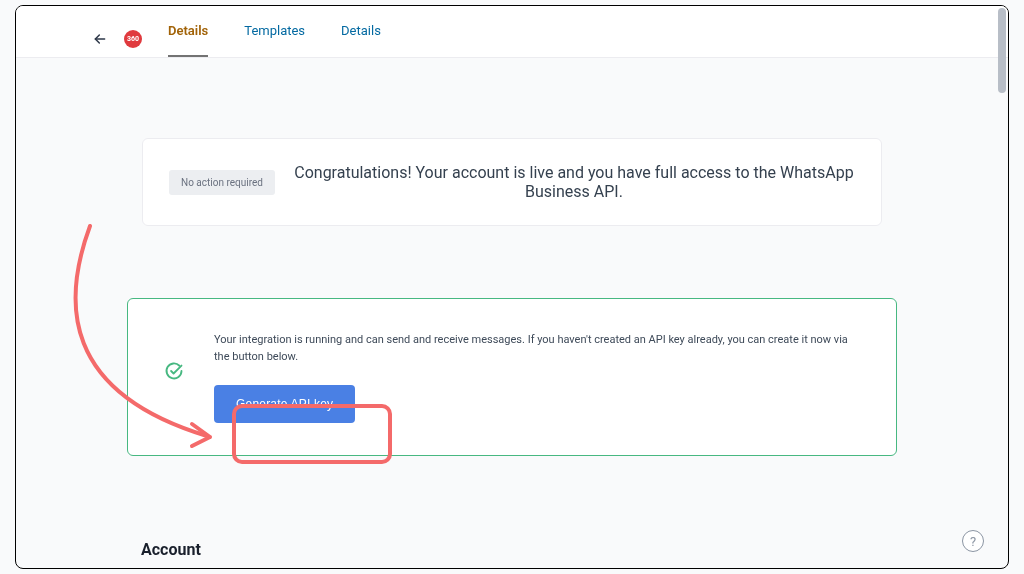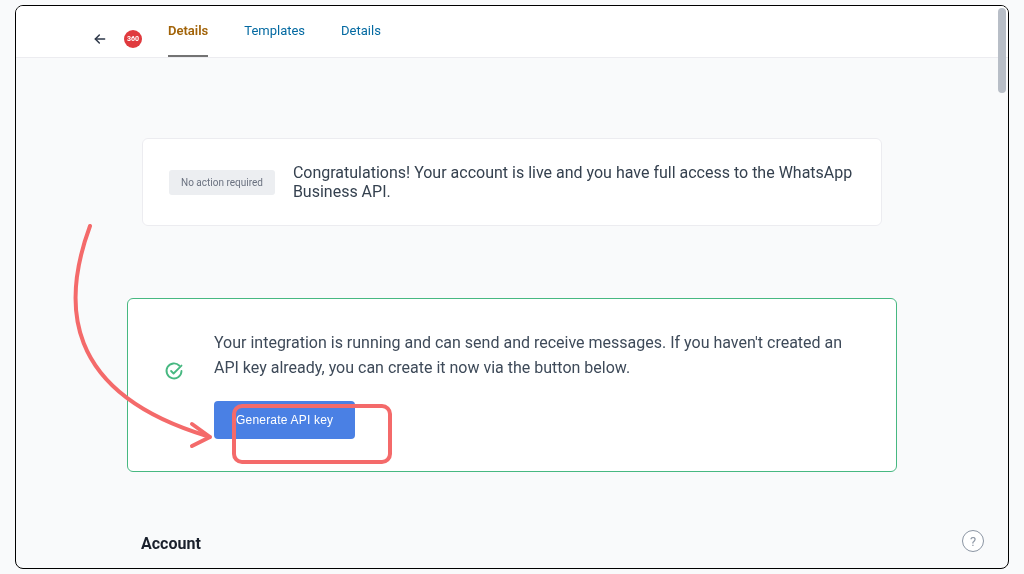--- a/index.html
+++ b/index.html
@@ -79,20 +79,21 @@
     .status-card {
       display: flex;
       align-items: center;
       gap: 18px;
       background: #fff;
       border: 1px solid #ececf0;
       border-radius: 6px;
       padding: 24px 26px;
       margin: 0 auto 72px auto;
       max-width: 740px;
+      text-align: center;
     }
     .status-badge {
       background: #eceef1;
       color: #6b7280;
       font-size: 10px;
       padding: 7px 12px;
       border-radius: 3px;
       white-space: nowrap;
     }
     .status-text {
@@ -117,21 +118,21 @@
       margin-top: 30px;
     }
     .api-content { flex: 1; }
     .api-title {
       font-size: 14px;
       font-weight: 700;
       color: #1a202c;
       margin-bottom: 12px;
     }
     .api-desc {
-      font-size: 16px;
+      font-size: 11px;
       color: #3e4a59;
       line-height: 1.55;
       margin-bottom: 20px;
     }
     .generate-btn {
       background: #4a80e4;
       color: #fff;
       border: none;
       border-radius: 4px;
       padding: 12px 22px;
@@ -149,21 +150,21 @@
     }
     .annotation-arrow {
       position: absolute;
       left: 36px; top: 216px;
       width: 190px; height: 230px;
       pointer-events: none;
     }
     .account-heading {
       position: absolute;
       left: 125px;
-      bottom: 15px;
+      bottom: 9px;
       font-size: 16px;
       font-weight: 700;
       color: #1a202c;
     }
     .help-btn {
       position: absolute;
       right: 24px; bottom: 16px;
       width: 22px; height: 22px;
       border: 1.5px solid #8b95a3;
       border-radius: 50%;

